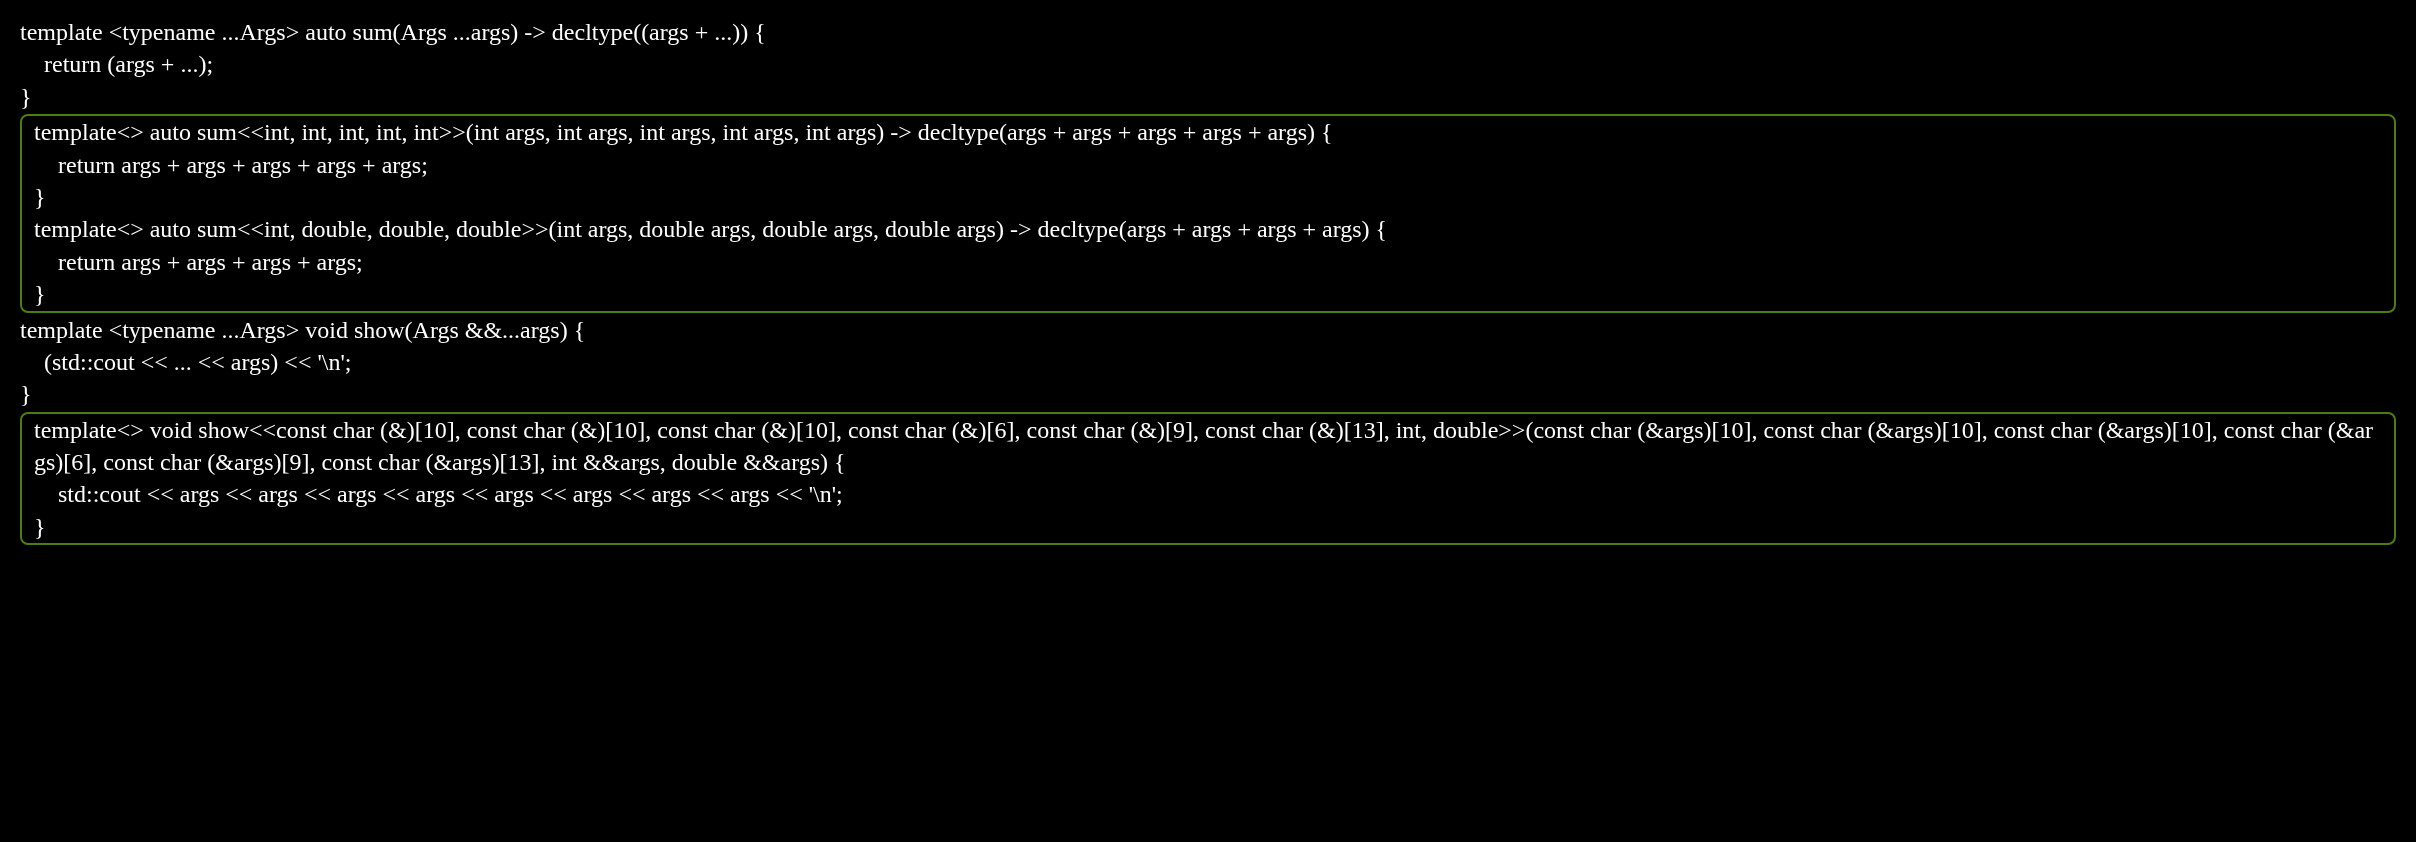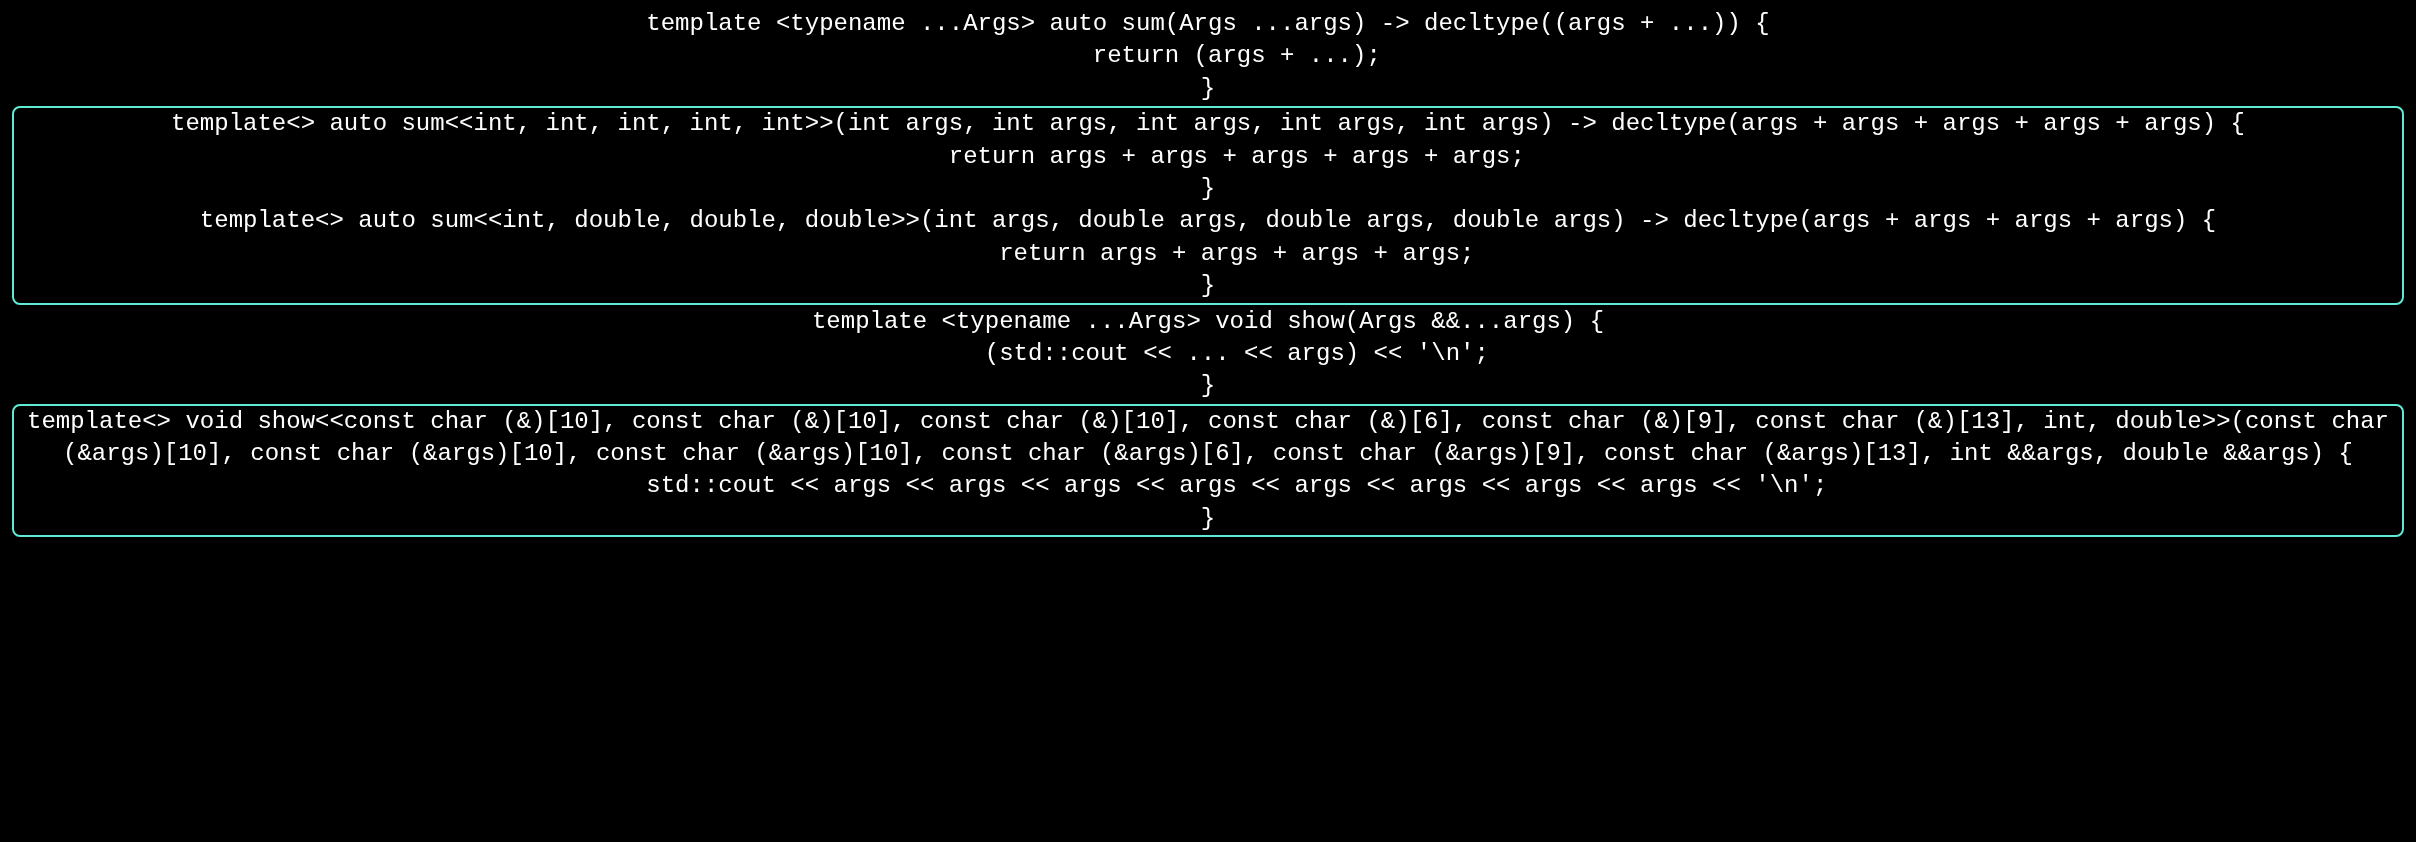--- a/index.html
+++ b/index.html
@@ -12,38 +12,37 @@
     line-height: 1.35;
   }
   .viewport {
     width: 2416px;
     height: 842px;
     position: relative;
     overflow: hidden;
     background: #000;
   }
   pre.code {
-    margin: 8px;
+    margin: 16px;
     padding: 0 4px 0 4px;
     white-space: pre-wrap;       
     word-break: break-all;       
-    font-family: Liberation Mono, monospace;
+    font-family: Liberation Serif, serif;
     font-size: inherit;
     line-height: inherit;
     color: #fff;
-    text-align: center;
   }
   .code-block {
     display: block;
   }
   .hilite {
     display: block;
-    border: 2px solid #5eead4;
+    border: 2px solid #4d7c0f;
     border-radius: 8px;
-    padding: 0 2px;
+    padding: 0 12px;
     margin: 1px 0;
     background: rgba(0,0,0,0);
   }
 </style>
 </head>
 <body>
 <div class="viewport">
 
 <pre class="code"><span class="code-block">template &lt;typename ...Args&gt; auto sum(Args ...args) -&gt; decltype((args + ...)) {
     return (args + ...);

